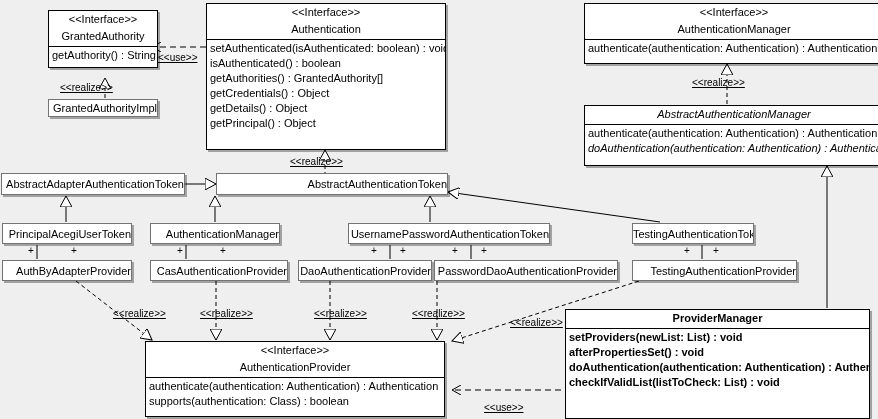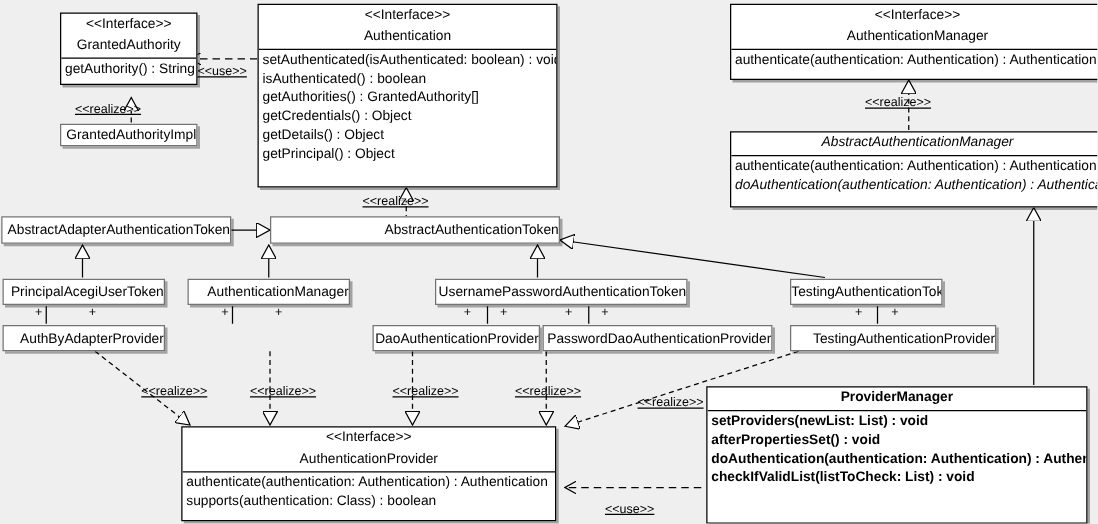--- a/index.html
+++ b/index.html
@@ -309,20 +309,23 @@
   </div>
 
   <div class="uml-simple" style="left:632px; top:223px; width:122px; height:21px; line-height:20px;">
     <span>TestingAuthenticationToken</span>
   </div>
 
   <div class="uml-simple" style="left:2px; top:260px; width:130px; height:21px; line-height:20px;">
     <span>AuthByAdapterProvider</span>
   </div>
 
+  <div class="uml-simple" style="left:150px; top:260px; width:138px; height:21px; line-height:20px;">
+    <span>CasAuthenticationProvider</span>
+  </div>
 
   <div class="uml-simple" style="left:298px; top:260px; width:134px; height:21px; line-height:20px;">
     <span>DaoAuthenticationProvider</span>
   </div>
 
   <div class="uml-simple" style="left:434px; top:260px; width:184px; height:21px; line-height:20px;">
     <span>PasswordDaoAuthenticationProvider</span>
   </div>
 
   <div class="uml-simple" style="left:632px; top:260px; width:165px; height:21px; line-height:20px;">

